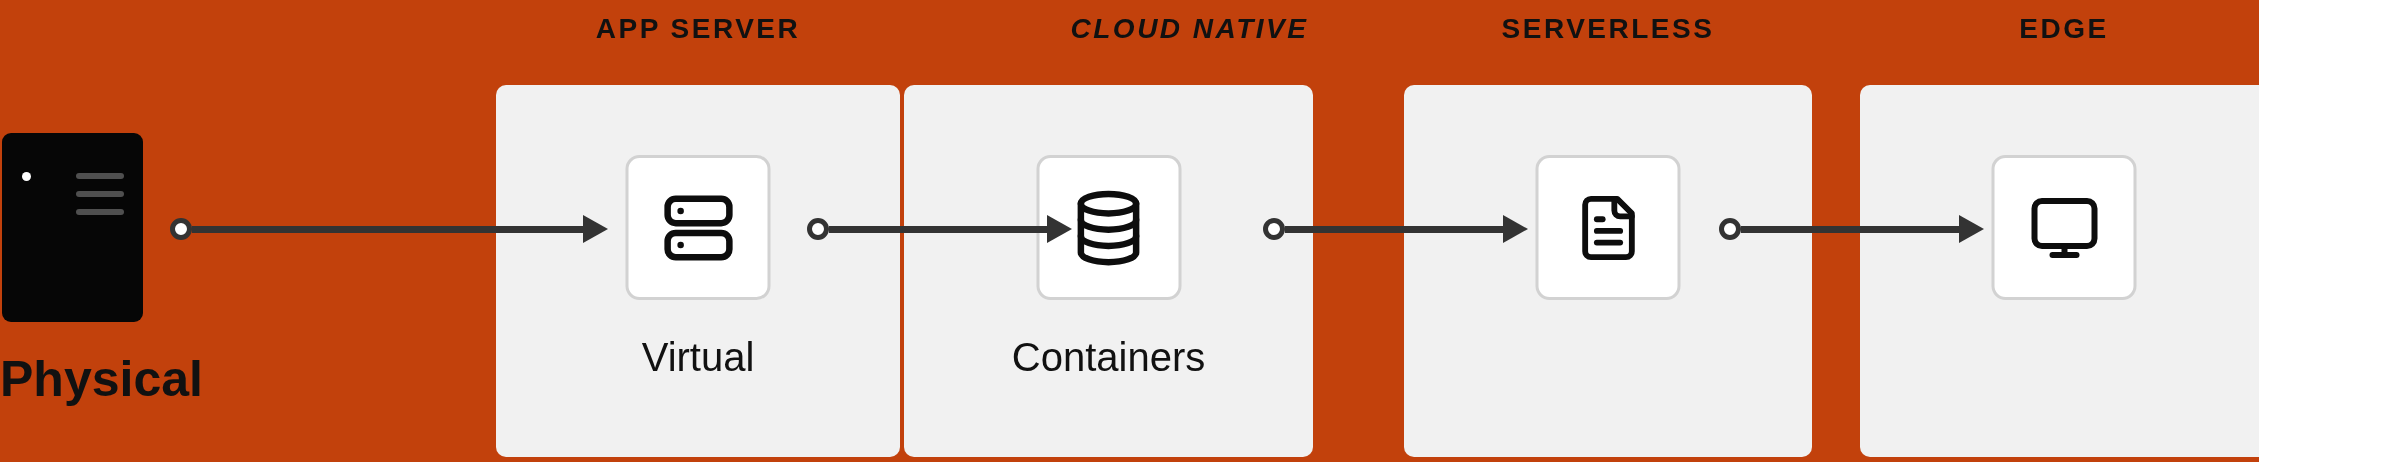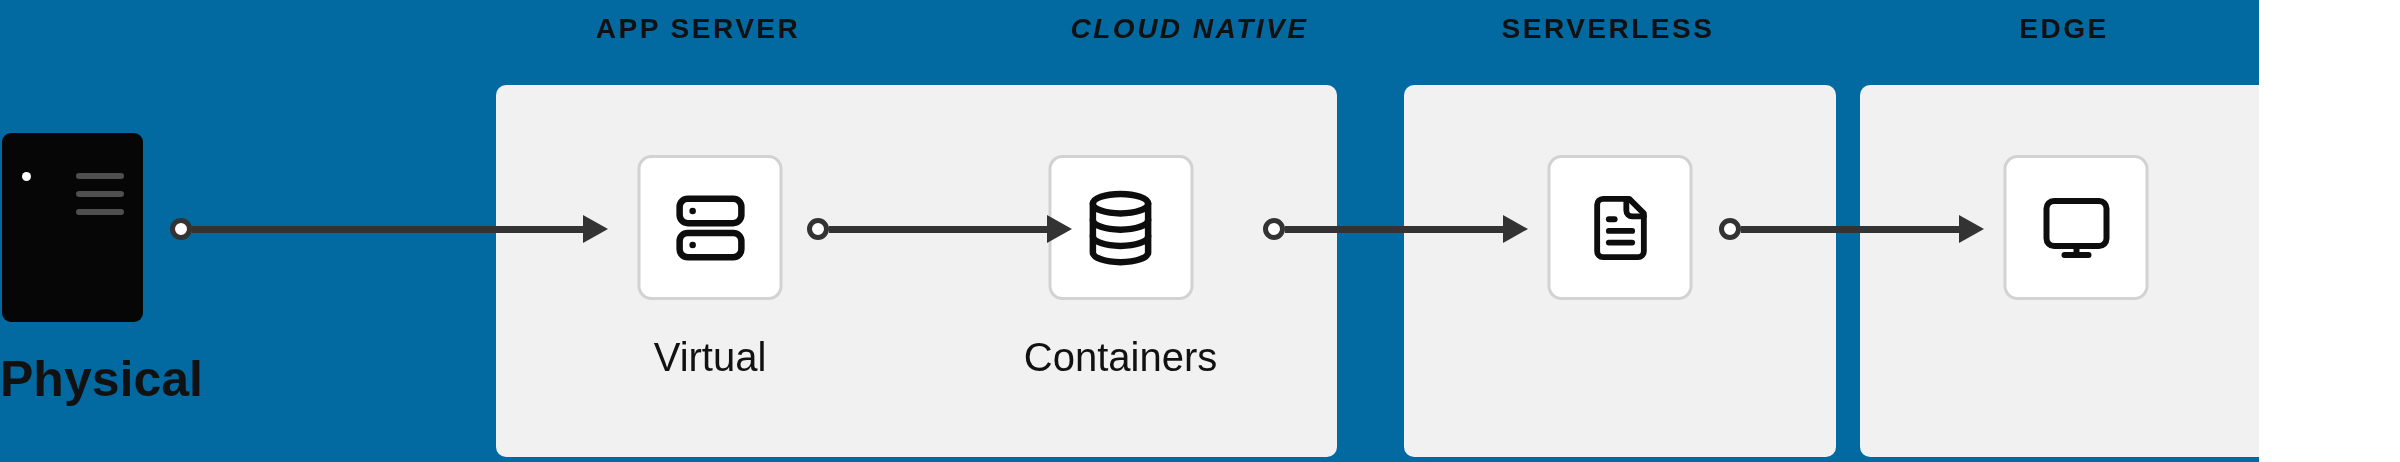--- a/index.html
+++ b/index.html
@@ -1,26 +1,26 @@
 <!DOCTYPE html>
 <html><head>
 <meta charset="utf-8">
 <style>
   html,body { margin:0; padding:0; }
   #canvas {
     position:relative; width:2259px; height:462px;
-    background:#0369a1; overflow:hidden;
+    background:#c2410c; overflow:hidden;
     font-family:"Liberation Sans", sans-serif;
     color:#111;
   }
 
   
   .card {
     position:absolute; top:85px; height:372px;
-    background:#f1f1f1; border-radius:10px;padding-left:24px;
+    background:#f1f1f1; border-radius:10px;
   }
   .card-header {
     position:absolute; top:13px; text-align:center;
     font-size:28px; font-weight:700; letter-spacing:2.5px;
     color:#111; white-space:nowrap;
   }
   .icon-box {
     position:absolute; top:70px; left:50%; transform:translateX(-50%);
     width:145px; height:145px; box-sizing:border-box;
     background:#ffffff; border:3px solid #d2d2d2; border-radius:14px;

